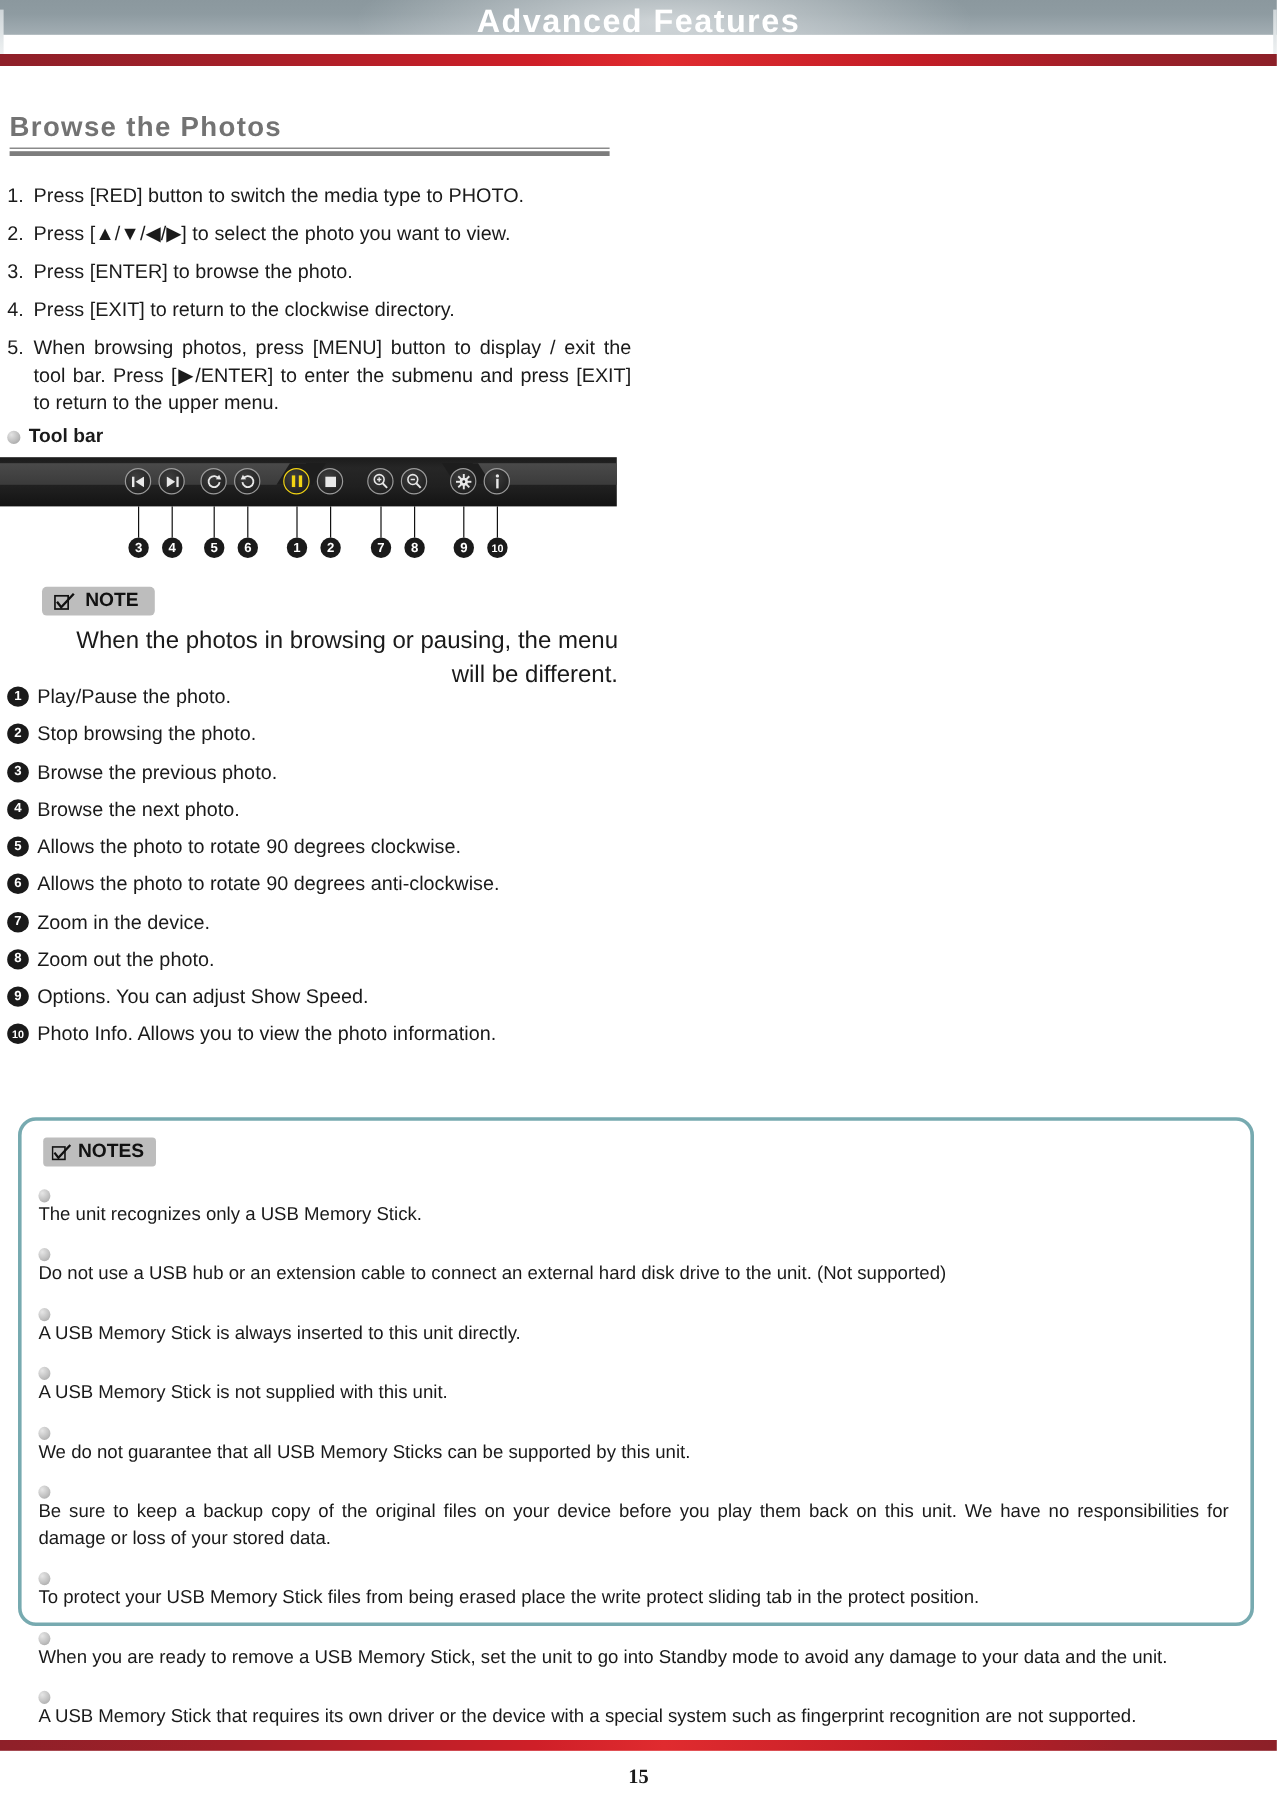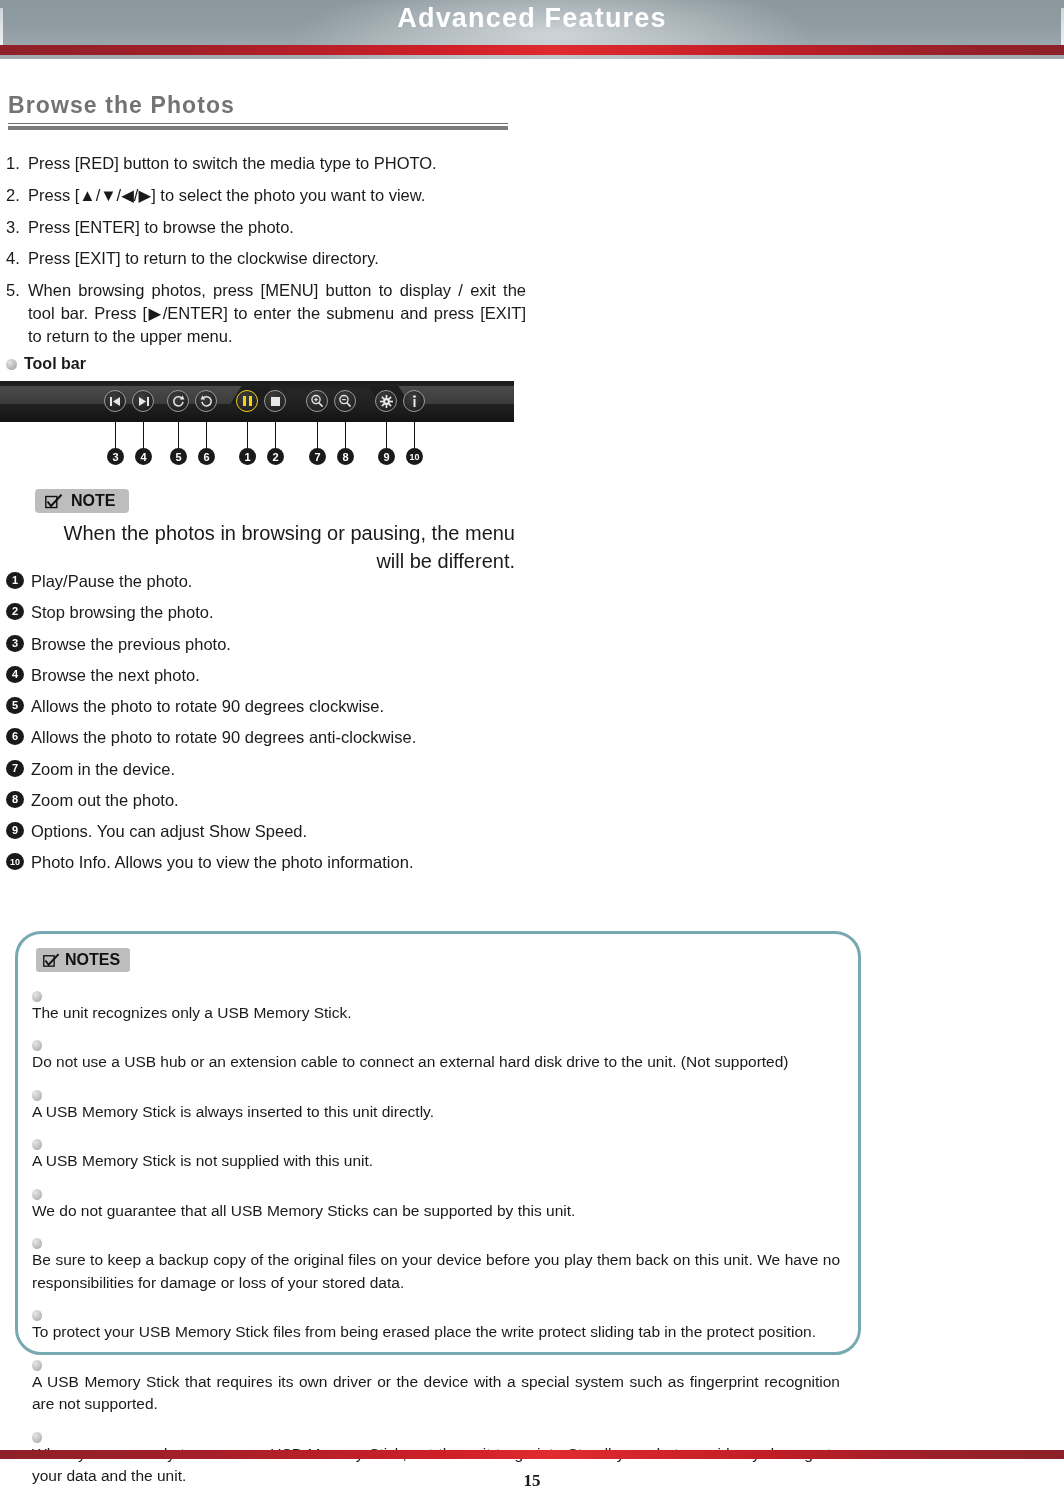--- a/index.html
+++ b/index.html
@@ -14,21 +14,21 @@
     font-family: "Liberation Sans", sans-serif;
     color: #1a1a1a;
     overflow: hidden;
   }
 
   
   .page-header {
     position: absolute;
     top: 0; left: 0;
     width: 1064px;
-    height: 59px;
+    height: 29px;
     background:
       radial-gradient(ellipse 330px 70px at 52% 58%, rgba(255,255,255,0.55) 0%, rgba(255,255,255,0.25) 45%, rgba(255,255,255,0) 78%),
       linear-gradient(to bottom, #8b989e 0%, #8e9ba1 40%, #9aa6ac 75%, #a3aeb3 100%);
   }
   .page-header .edge-l {
     position: absolute; left: 0; top: 8px; width: 3px; height: 37px;
     background: linear-gradient(to bottom, #cfd6d9, #eef1f2);
   }
   .page-header .edge-r {
     position: absolute; right: 0; top: 8px; width: 3px; height: 37px;
@@ -254,24 +254,24 @@
     justify-content: center;
     margin-right: 7px;
     margin-top: 2px;
   }
 
   
   .notes-box {
     position: absolute;
     left: 15px;
     top: 931px;
-    width: 846px;
+    width: 1030px;
     height: 424px;
     border: 3px solid #77aab0;
-    border-radius: 26px;
+    border-radius: 15px;
     box-sizing: border-box;
     background: #ffffff;
   }
   .notes-tag {
     position: absolute;
     left: 18px;
     top: 14px;
     display: inline-flex;
     align-items: center;
     gap: 5px;
@@ -577,23 +577,23 @@
     <div class="notes-item">
       <span class="nb"></span>
       <span class="nt">Be sure to keep a backup copy of the original files on your device before you play them back on this unit. We have no responsibilities for damage or loss of your stored data.</span>
     </div>
     <div class="notes-item">
       <span class="nb"></span>
       <span class="nt">To protect your USB Memory Stick files from being erased place the write protect sliding tab in the protect position.</span>
     </div>
     <div class="notes-item">
       <span class="nb"></span>
+      <span class="nt">When you are ready to remove a USB Memory Stick, set the unit to go into Standby mode to avoid any damage to your data and the unit.</span>
+    </div>
+    <div class="notes-item">
+      <span class="nb"></span>
       <span class="nt">A USB Memory Stick that requires its own driver or the device with a special system such as fingerprint recognition are not supported.</span>
-    </div>
-    <div class="notes-item">
-      <span class="nb"></span>
-      <span class="nt">When you are ready to remove a USB Memory Stick, set the unit to go into Standby mode to avoid any damage to your data and the unit.</span>
     </div>
   </div>
 </div>
 
 <div class="footer-rule"></div>
 <div class="page-number">15</div>
 
 </body></html>

